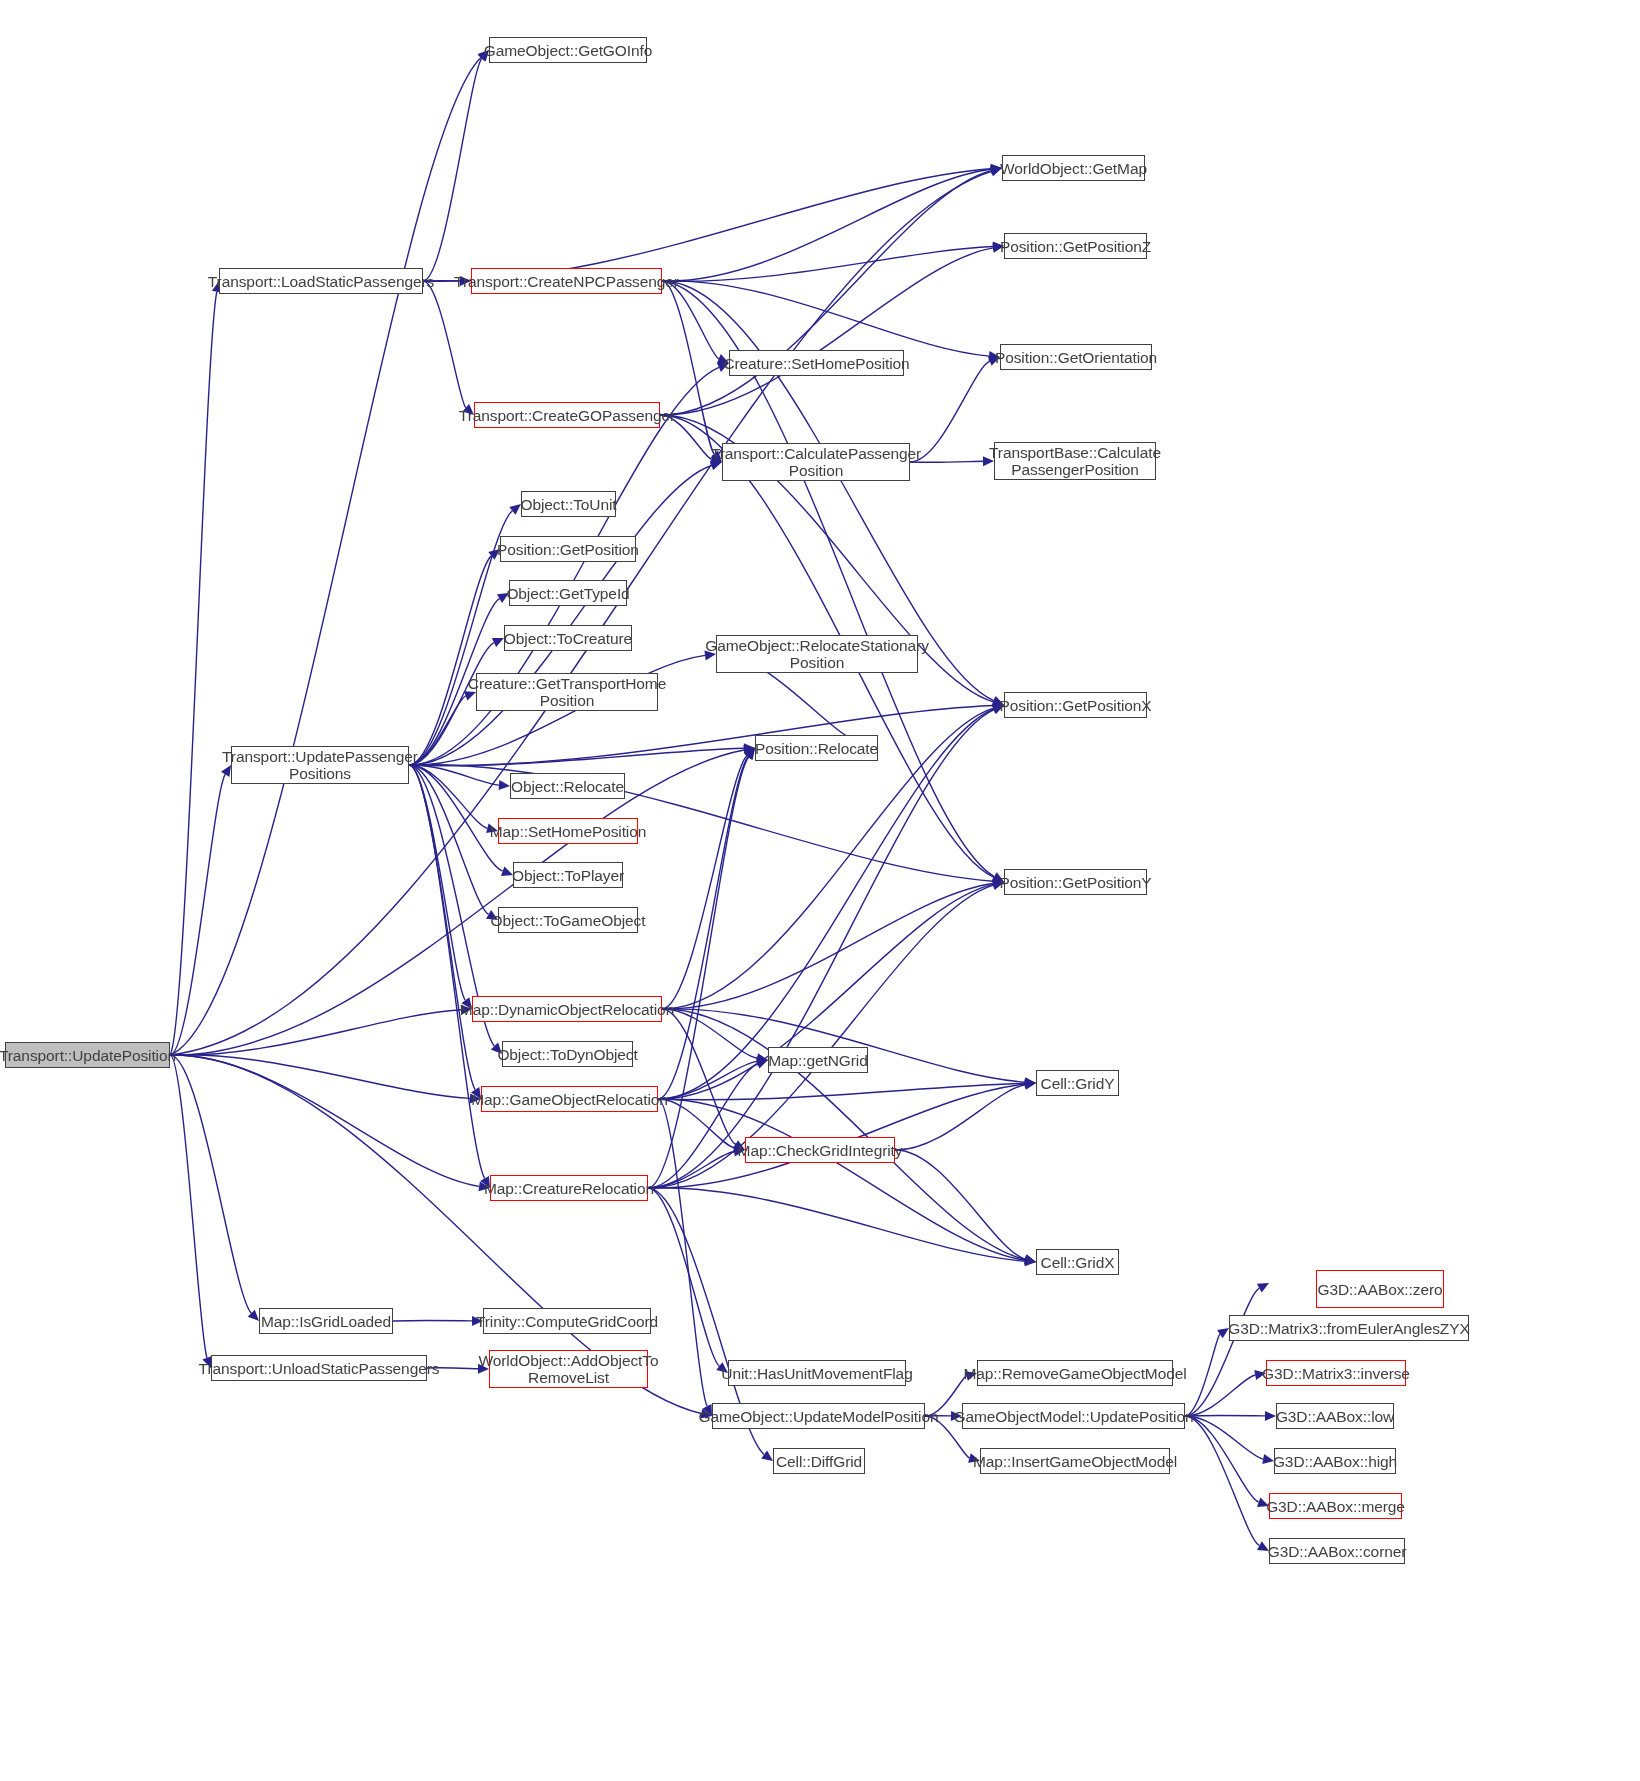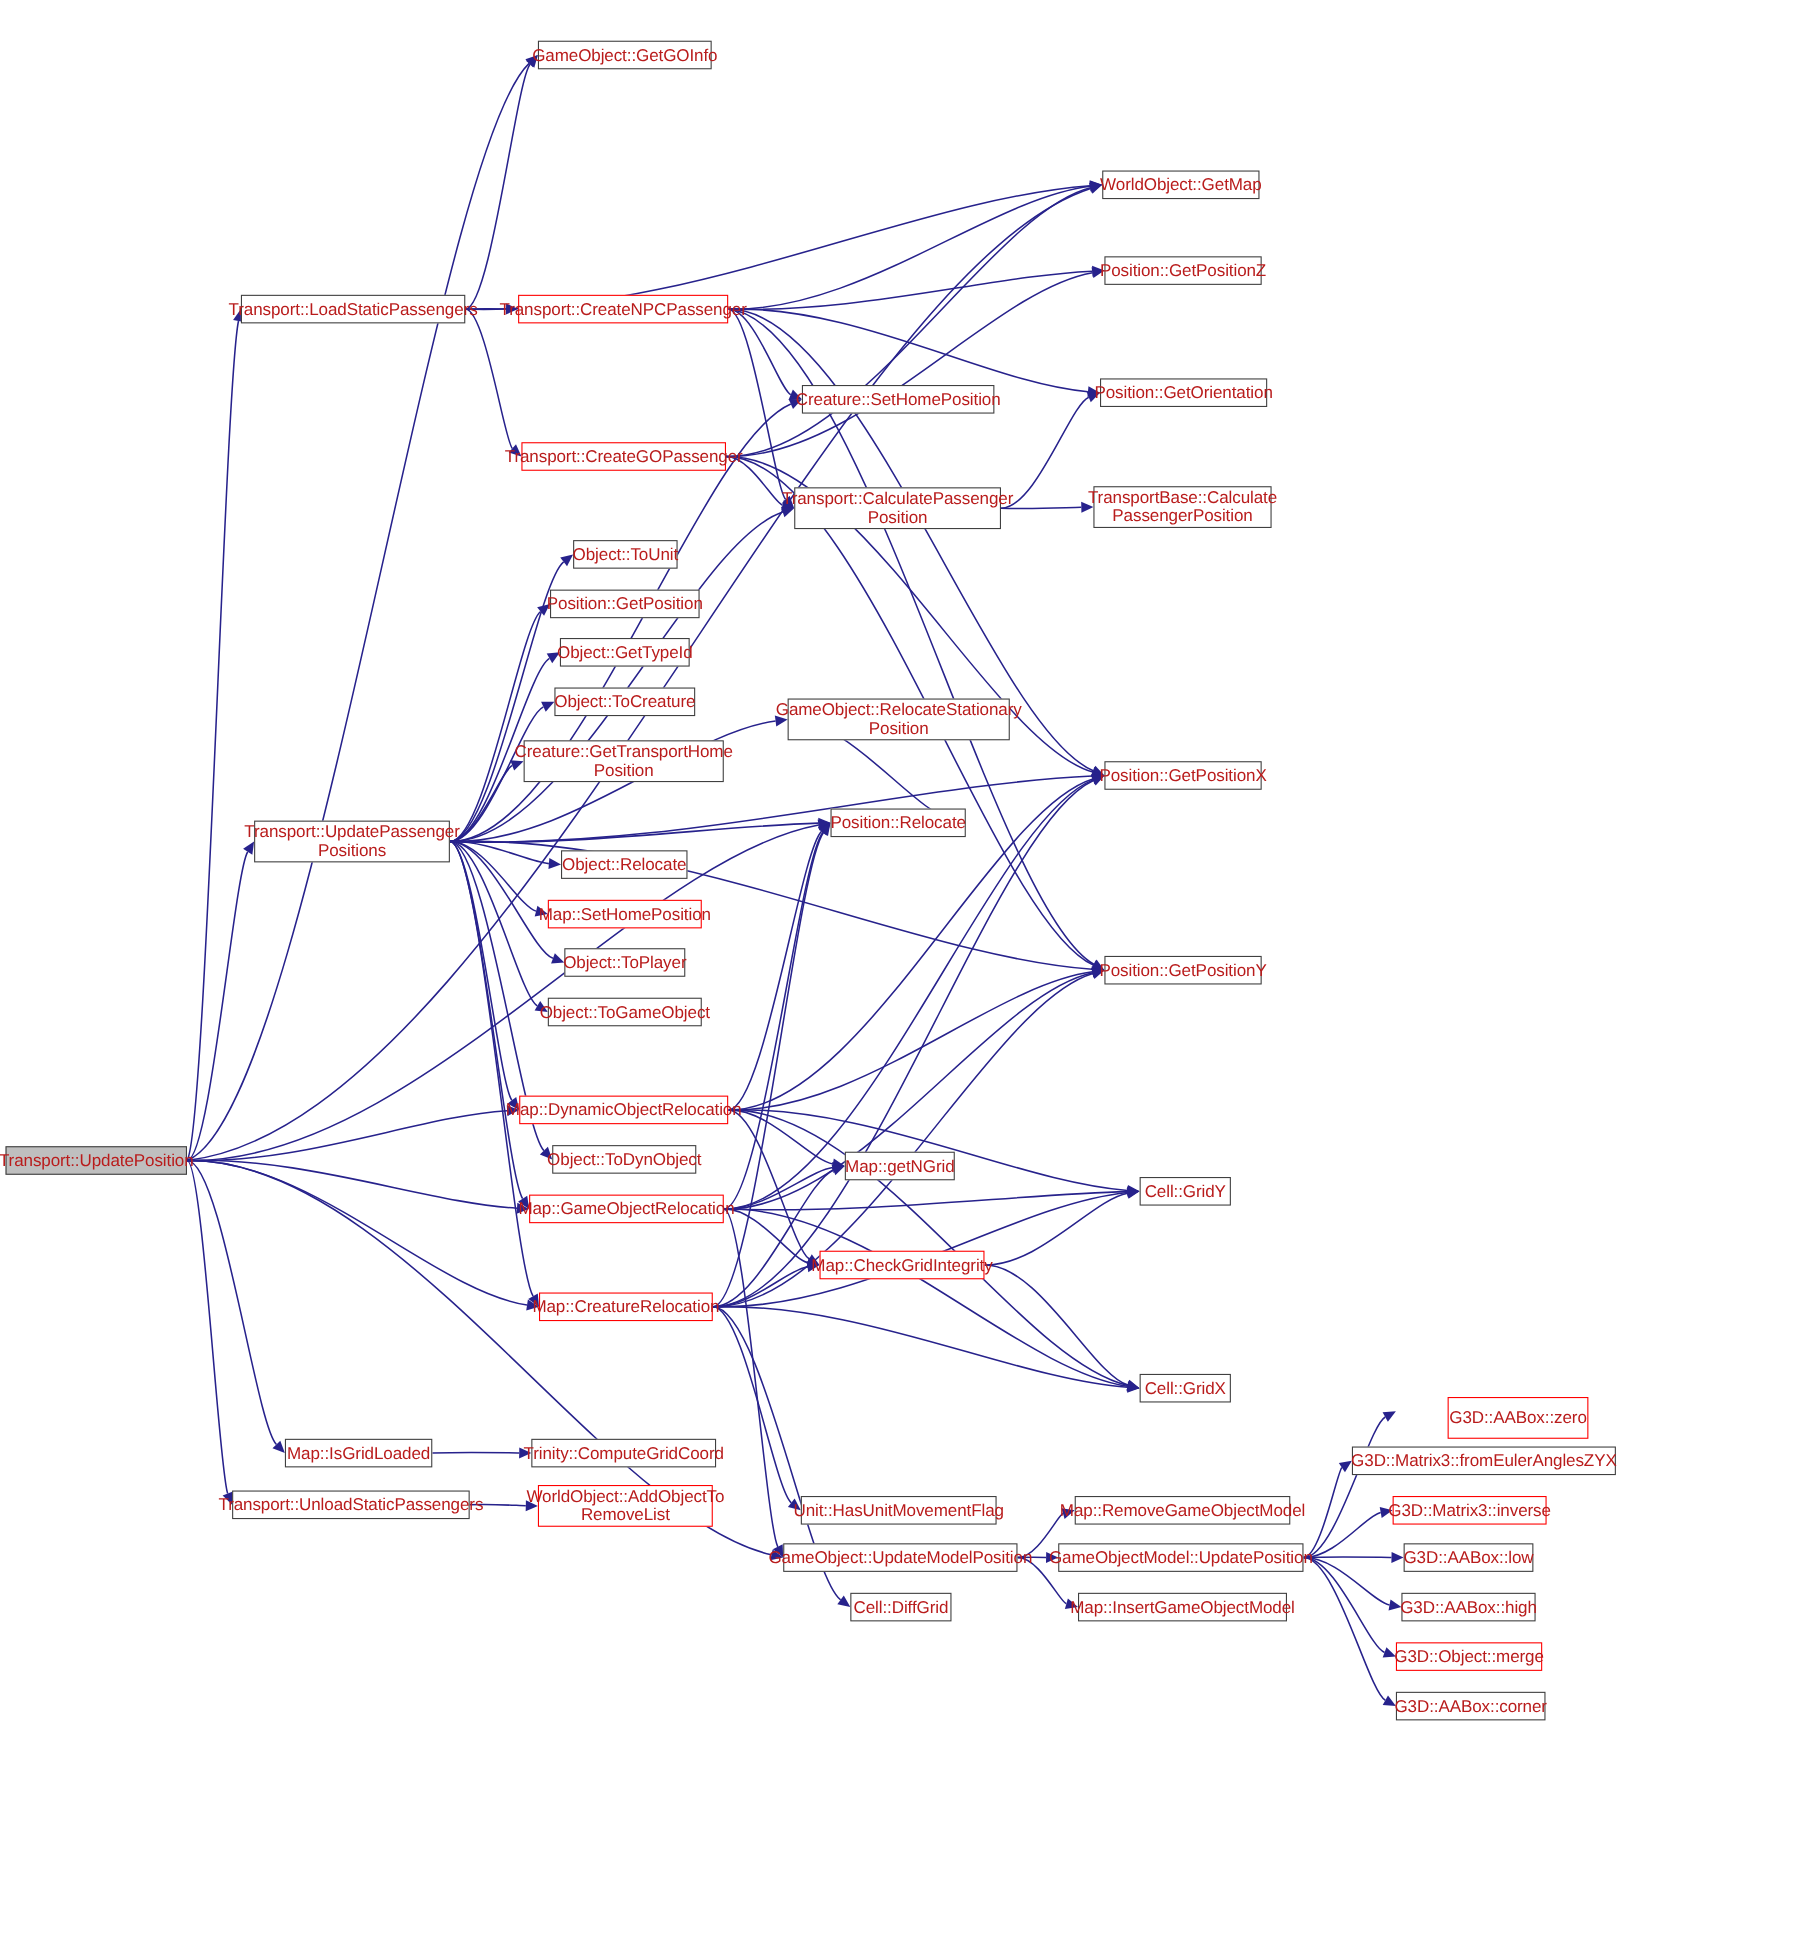--- a/index.html
+++ b/index.html
@@ -23,21 +23,21 @@
   }
   .gnode {
     position: absolute;
     box-sizing: border-box;
     display: flex;
     align-items: center;
     justify-content: center;
     text-align: center;
     background: #ffffff;
     border: 1px solid #404040;
-    color: #b91c1c;
+    color: #404040;
     font-size: 15.5px;
     line-height: 17px;
     letter-spacing: -0.1px;
     white-space: pre-line;
     padding: 0 5px;
     cursor: pointer;
   }
   .gnode.red {
     border: 1px solid #ff0000;
   }
@@ -283,16 +283,16 @@
       <div class="gnode red" style="left: 1266px; top: 1360px; width: 140px; height: 26px;"><span>G3D::Matrix3::inverse</span></div>
       <div class="gnode" style="left: 211px; top: 1355px; width: 216px; height: 26px;"><span>Transport::UnloadStaticPassengers</span></div>
       <div class="gnode red" style="left: 489px; top: 1350px; width: 159px; height: 38px;"><span>WorldObject::AddObjectTo
 RemoveList</span></div>
       <div class="gnode" style="left: 712px; top: 1403px; width: 213px; height: 26px;"><span>GameObject::UpdateModelPosition</span></div>
       <div class="gnode" style="left: 962px; top: 1403px; width: 223px; height: 26px;"><span>GameObjectModel::UpdatePosition</span></div>
       <div class="gnode" style="left: 1276px; top: 1403px; width: 118px; height: 26px;"><span>G3D::AABox::low</span></div>
       <div class="gnode" style="left: 1274px; top: 1448px; width: 122px; height: 26px;"><span>G3D::AABox::high</span></div>
       <div class="gnode" style="left: 980px; top: 1448px; width: 190px; height: 26px;"><span>Map::InsertGameObjectModel</span></div>
       <div class="gnode" style="left: 773px; top: 1448px; width: 92px; height: 26px;"><span>Cell::DiffGrid</span></div>
-      <div class="gnode red" style="left: 1269px; top: 1493px; width: 133px; height: 26px;"><span>G3D::Object::merge</span></div>
+      <div class="gnode red" style="left: 1269px; top: 1493px; width: 133px; height: 26px;"><span>G3D::AABox::merge</span></div>
       <div class="gnode" style="left: 1269px; top: 1538px; width: 136px; height: 26px;"><span>G3D::AABox::corner</span></div>
     </div>
 </div>
 
 </body></html>

